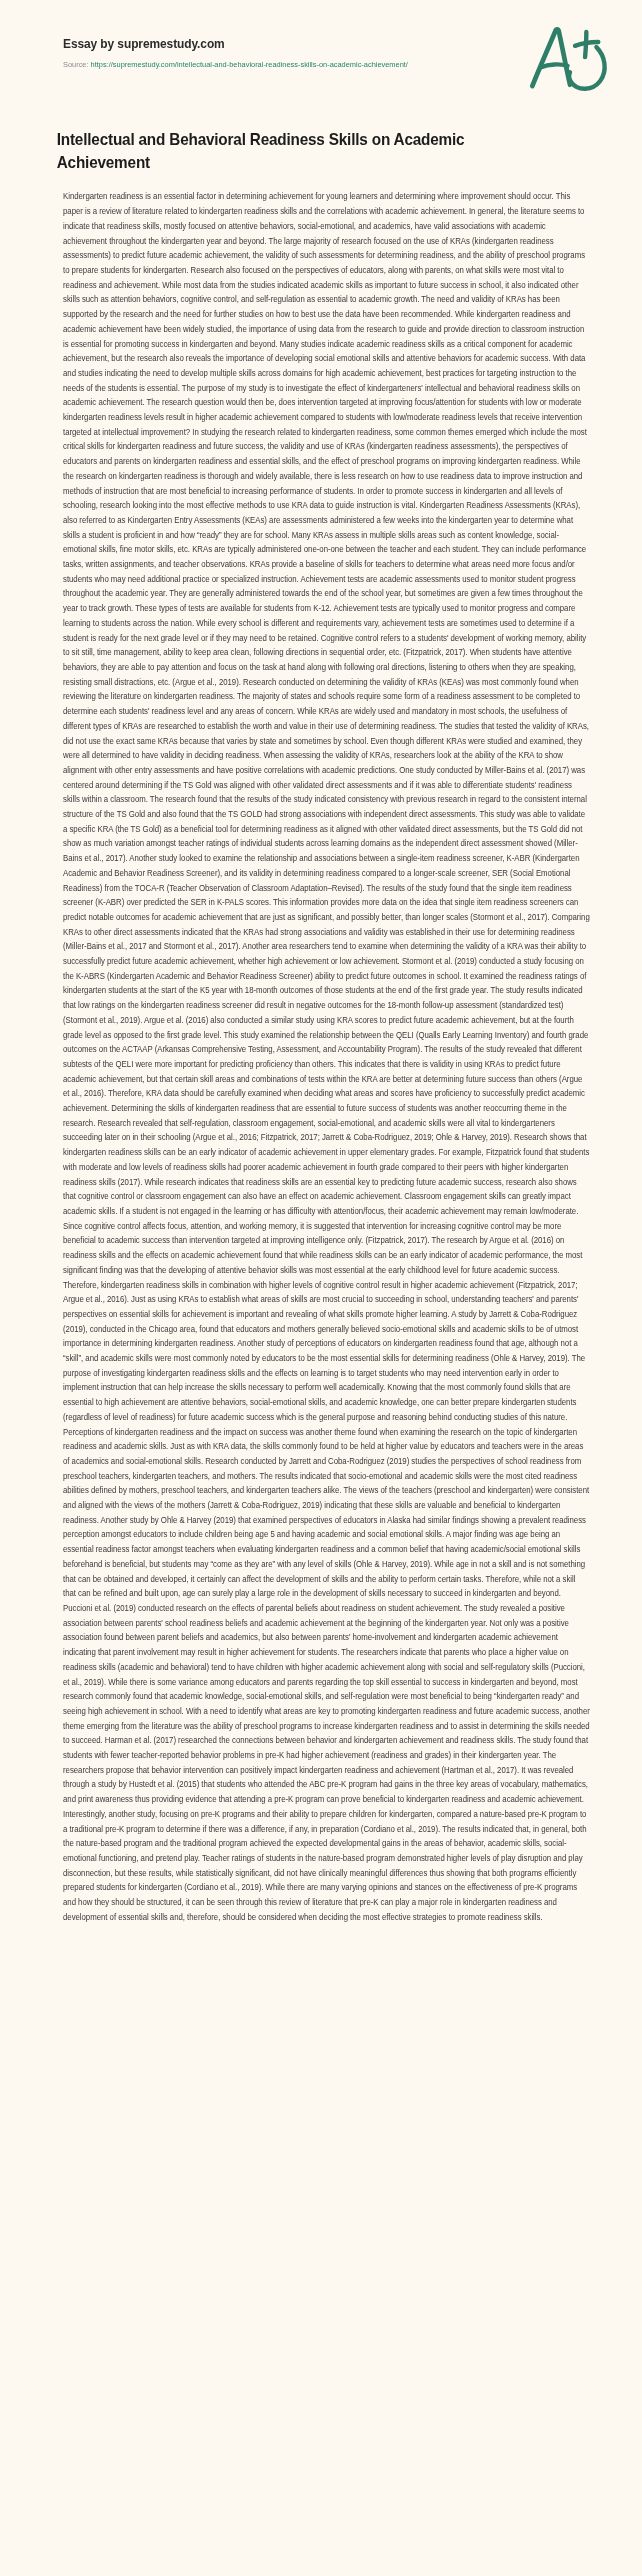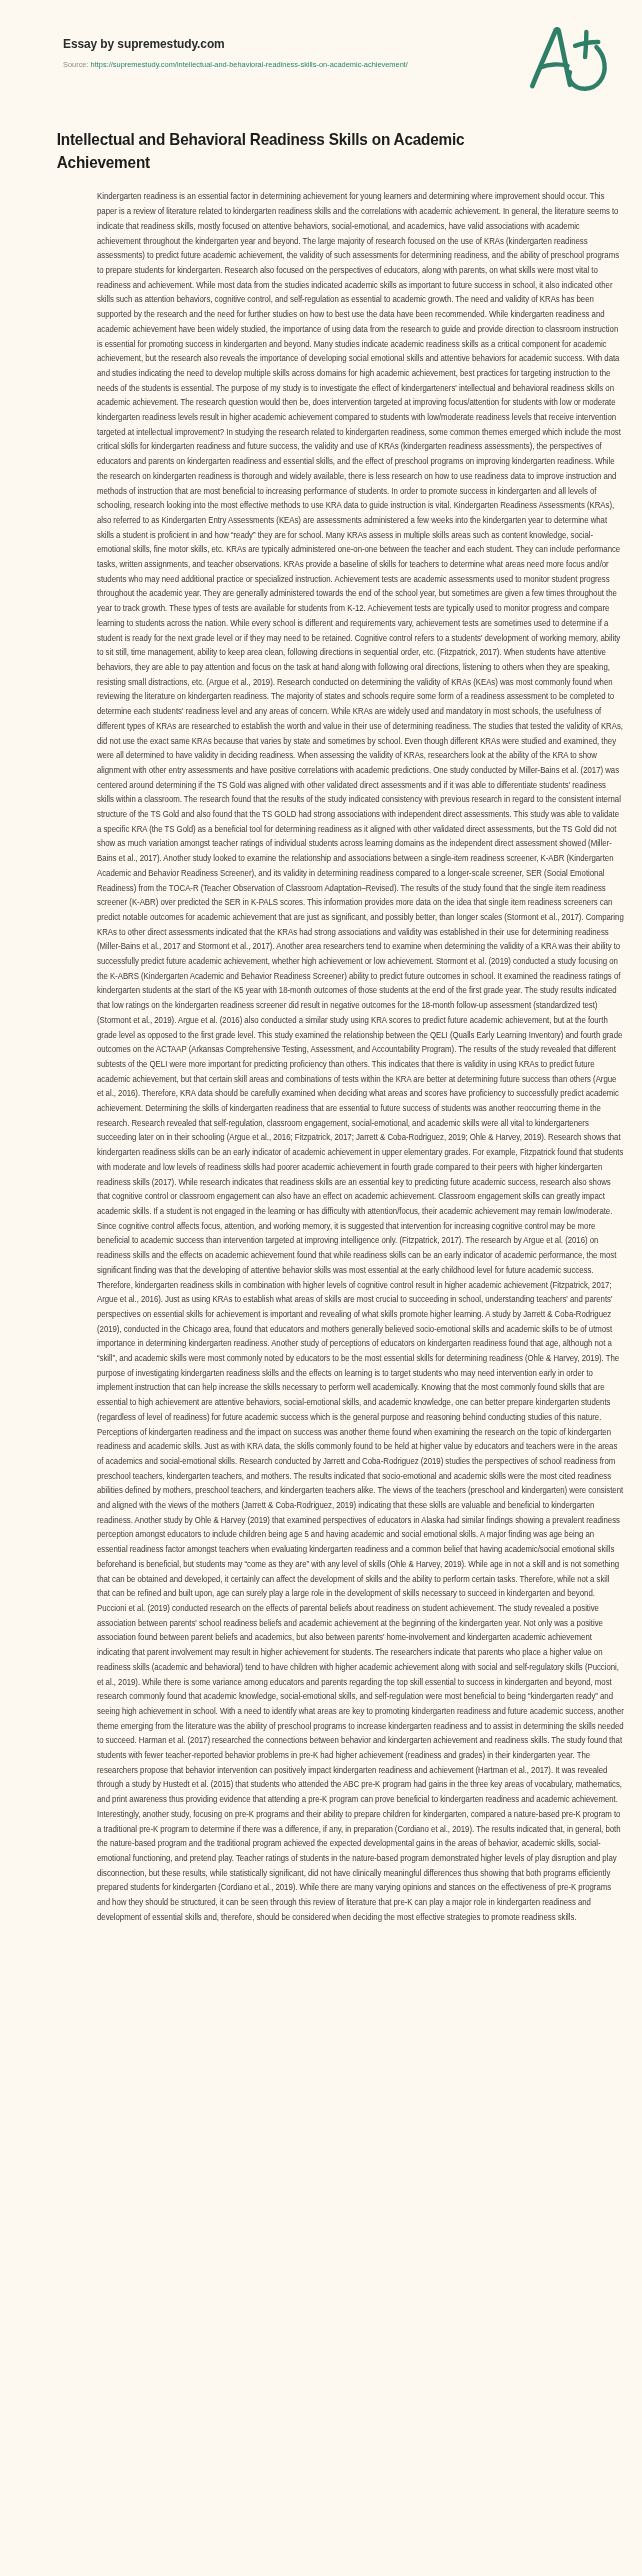--- a/index.html
+++ b/index.html
@@ -80,21 +80,20 @@
     letter-spacing: -0.2px;
     transform: scaleX(0.9);
     transform-origin: left top;
     max-width: 577px;
   }
 
   
   .doc-body {
     padding: 0 59px 38px 63px;
     margin-top: 16.3px;
-    margin-left: 34px;
   }
 
   .doc-body p {
     margin: 0 0 12.5px 0;
     font-size: 8.2px;
     line-height: 14.7px;
     color: #3a3a3a;
     text-align: left;
     transform: scaleX(0.955);
     transform-origin: left top;

